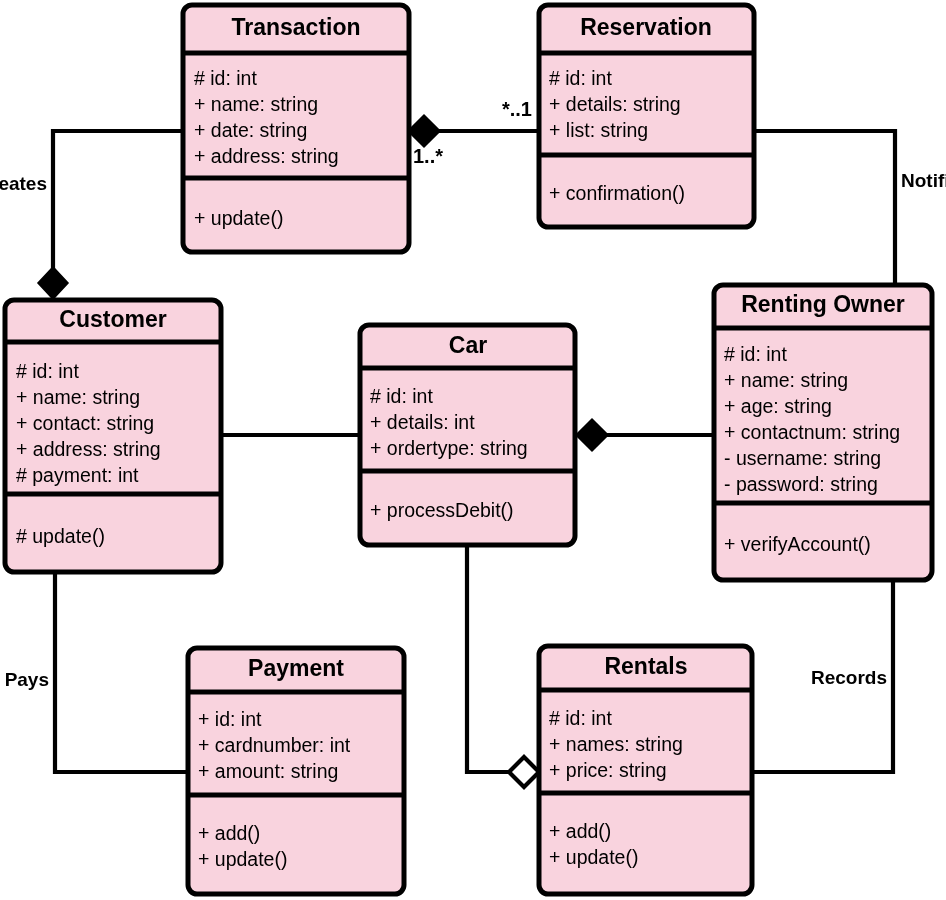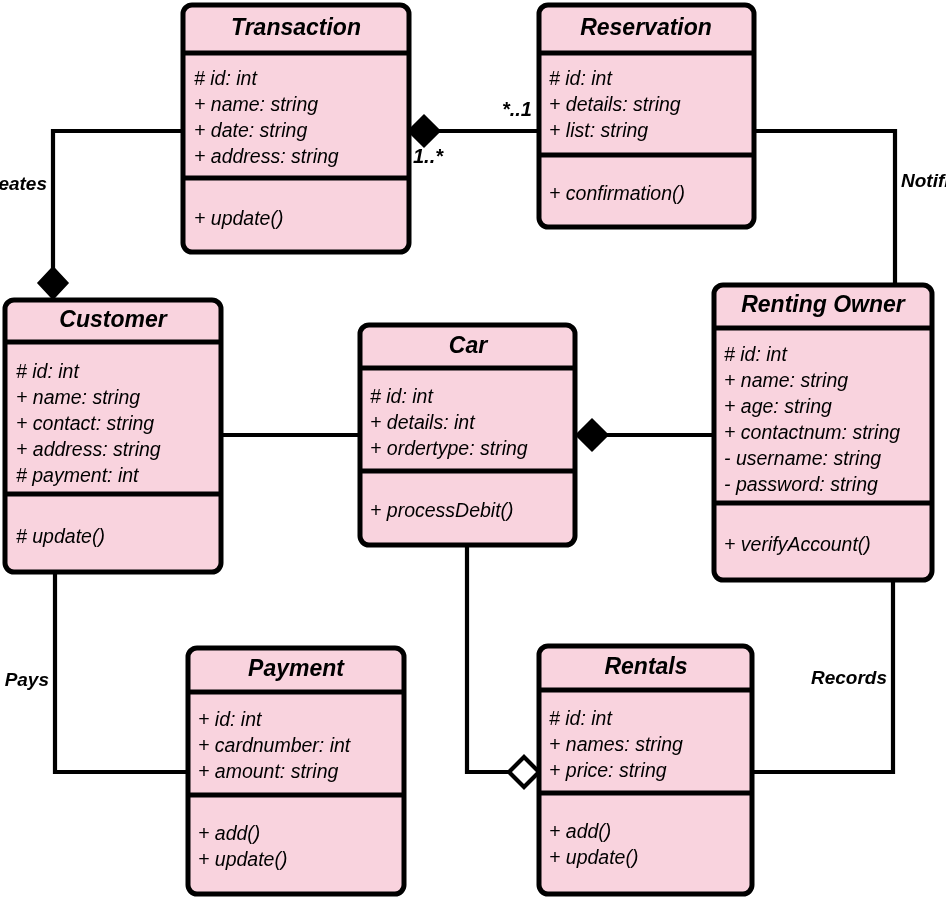--- a/index.html
+++ b/index.html
@@ -10,21 +10,20 @@
   body {
     width: 946px;
     height: 900px;
     font-family: "Liberation Sans", sans-serif;
     overflow: hidden;
   }
   #diagram-root {
     position: relative;
     width: 946px;
     height: 728px;
-    font-style: italic;
   }
   svg#uml-canvas {
     display: block;
     width: 946px;
     height: 900px;
   }
   .cls-box {
     fill: #f9d3de;
     stroke: #000000;
     stroke-width: 5;

